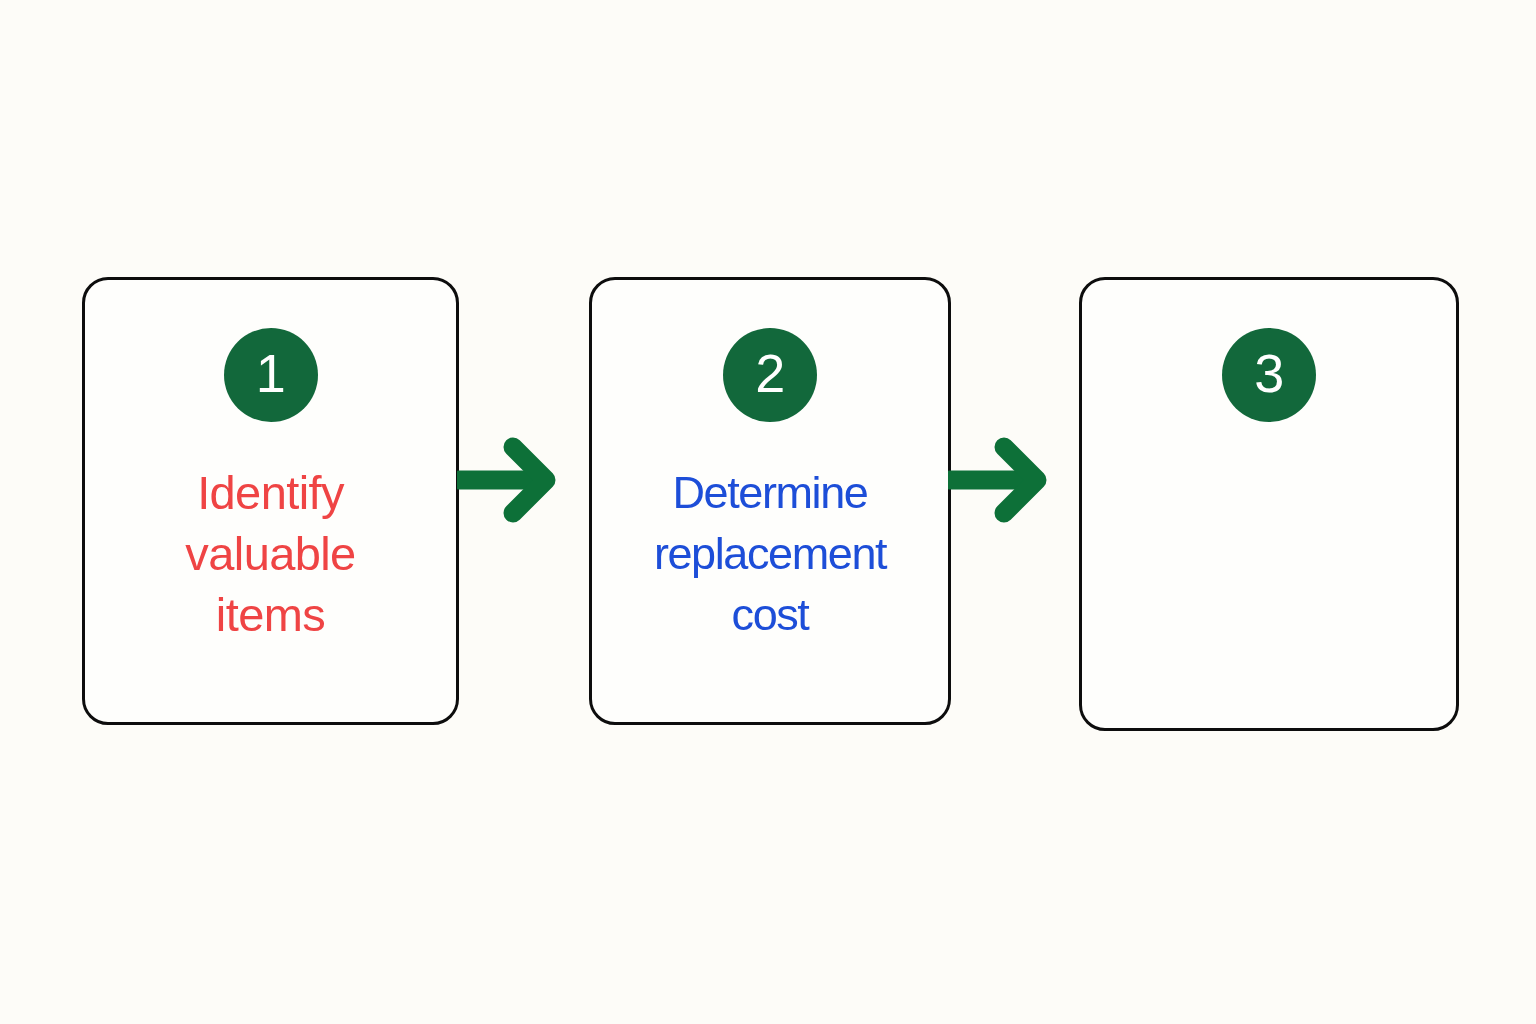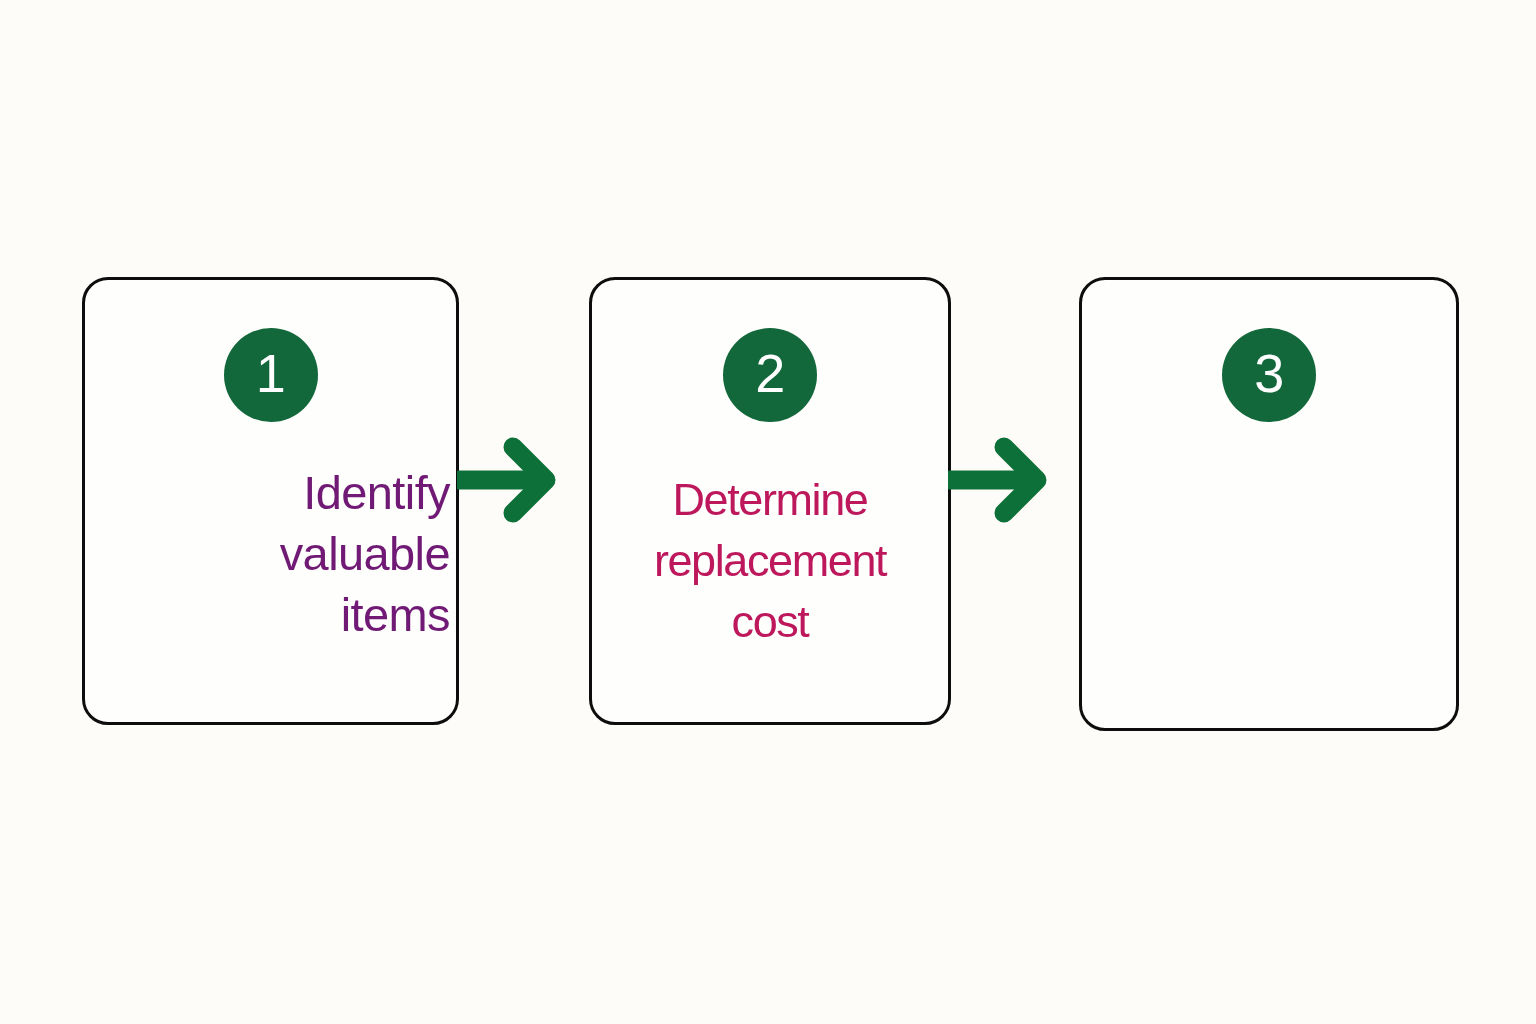--- a/index.html
+++ b/index.html
@@ -104,39 +104,39 @@
 <body>
 
 <div id="diagram-root" style="background: rgb(253, 252, 248);">
 
   <div class="flow-row">
 
     <div class="step-card card-1" style="background: rgb(254, 254, 252); border-color: rgb(13, 13, 13);">
       <div class="step-badge" style="background: rgb(18, 104, 59);">
         <span class="step-badge-number">1</span>
       </div>
-      <div class="step-label" style="color: #701a75; text-align: right;">Identify
+      <div class="step-label" style="color: #ef4444;">Identify
 valuable
 items</div>
     </div>
 
     <div class="connector-arrow arrow-1">
       <svg viewBox="0 0 100 96" xmlns="http://www.w3.org/2000/svg">
         <g fill="none" stroke="#0d7038" stroke-width="19" stroke-linecap="round" stroke-linejoin="round">
           <path d="M2 48 L84 48"></path>
           <path d="M56 15 L89 48 L56 81"></path>
         </g>
       </svg>
     </div>
 
     <div class="step-card card-2" style="background: rgb(254, 254, 252); border-color: rgb(13, 13, 13);">
       <div class="step-badge" style="background: rgb(18, 104, 59);">
         <span class="step-badge-number">2</span>
       </div>
-      <div class="step-label" style="color: #be185d; margin-top: 7px;">Determine
+      <div class="step-label" style="color: #1d4ed8;">Determine
 replacement
 cost</div>
     </div>
 
     <div class="connector-arrow arrow-2">
       <svg viewBox="0 0 100 96" xmlns="http://www.w3.org/2000/svg">
         <g fill="none" stroke="#0d7038" stroke-width="19" stroke-linecap="round" stroke-linejoin="round">
           <path d="M2 48 L84 48"></path>
           <path d="M56 15 L89 48 L56 81"></path>
         </g>

